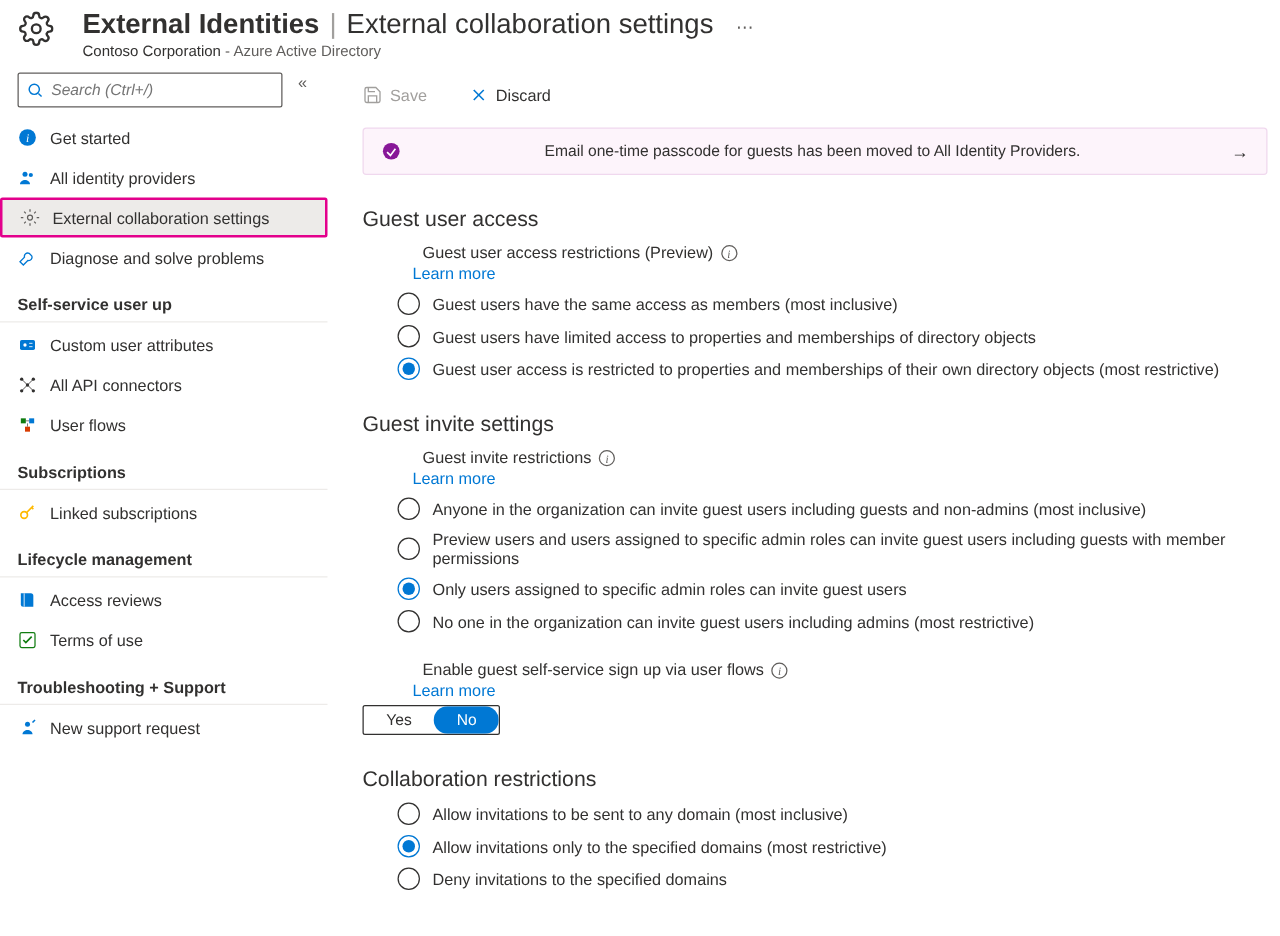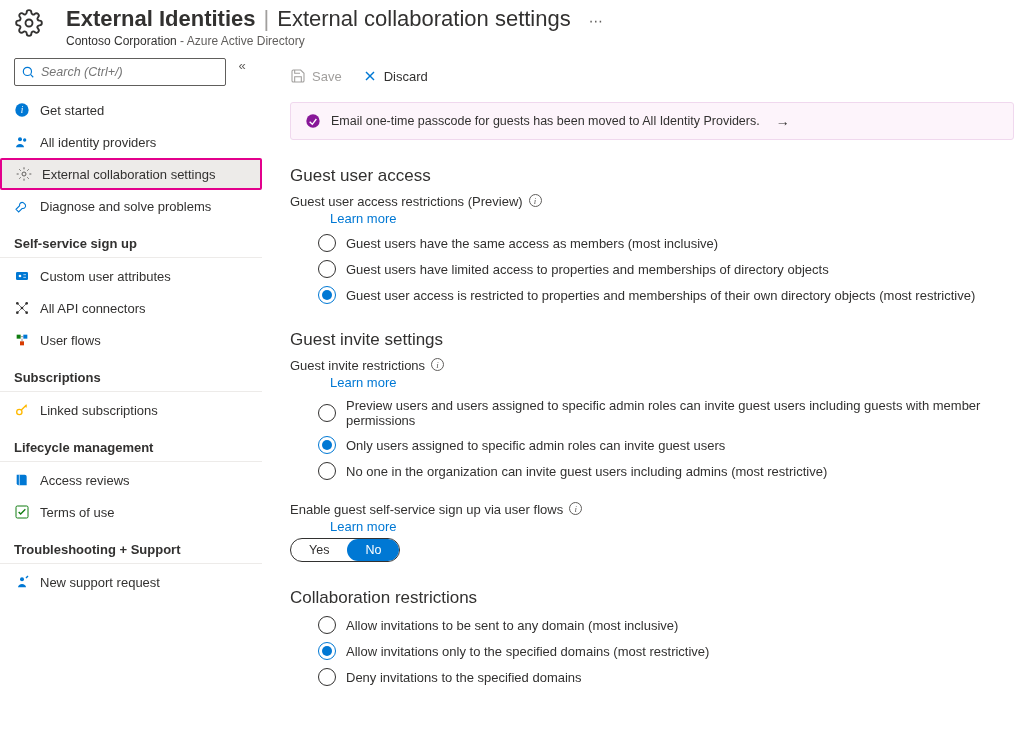--- a/index.html
+++ b/index.html
@@ -75,46 +75,48 @@
     font-size:13px; font-weight:600; color:#323130;
     padding: 14px 14px 6px 14px;
     border-bottom:1px solid #edebe9;
     margin-bottom:2px;
   }
   .main {
     flex:1;
     padding: 0 10px 20px 28px;
   }
   .toolbar {
-    display:flex; align-items:center; gap:20px;
+    display:flex; align-items:center; gap:33px;
     height:36px;
   }
   .tb-btn {
     display:flex; align-items:center; gap:6px;
     font-size:13px; cursor:pointer;
   }
   .tb-btn.disabled { color:#a19f9d; cursor:default;}
   .info-banner {
     background:#fdf4fb;
     border:1px solid #f0d8ee;
     border-radius:3px;
     padding:10px 14px;
     display:flex; align-items:center; gap:10px;
     margin-top:8px;
     font-size:12.5px;
+    justify-content:space-between;
   }
   .info-banner .right-arrow { margin-left:6px; font-size:14px;}
   h3.section {
     font-size:17px; font-weight:400; color:#323130;
     margin:26px 0 8px 0;
   }
   .field-label {
     font-size:13px; color:#323130;
-    display:flex; align-items:flex-start; gap:6px;
+    display:flex; align-items:flex-end; gap:6px;
     margin-top:4px;
+    margin-left:48px;
   }
   .info-dot {
     width:13px; height:13px; border:1px solid #605e5c; border-radius:50%;
     display:inline-flex; align-items:center; justify-content:center;
     font-size:9px; color:#605e5c; font-style:italic; font-family:Georgia,serif;
     cursor:default;
   }
   a.learn { color:#0078d4; text-decoration:none; font-size:13px; display:inline-block; margin-top:2px;margin-left:40px;}
   .radio-row {
     display:flex; align-items:center; gap:10px;
@@ -125,21 +127,21 @@
   .radio {
     width:18px; height:18px; border:1px solid #323130; border-radius:50%;
     display:flex; align-items:center; justify-content:center; flex-shrink:0;
   }
   .radio.selected { border-color:#0078d4; }
   .radio.selected::after {
     content:""; width:10px; height:10px; background:#0078d4; border-radius:50%;
   }
   .toggle-pill {
     display:inline-flex; align-items:center;
-    border:1px solid #323130; border-radius:12px;
+    border:1px solid #323130; border-radius:2px;
     height:24px; overflow:hidden; margin-top:4px;
     font-size:12.5px; cursor:pointer;
   }
   .toggle-opt {
     padding:0 18px; height:100%; display:flex; align-items:center;
   }
   .toggle-opt.active { background:#0078d4; color:#fff; border-radius:12px;}
 </style>
 </head>
 <body>
@@ -211,21 +213,21 @@
         <div class="nav-item">
           <span class="nav-icon">
             <svg width="16" height="16" viewBox="0 0 24 24">
               <path d="M14 7a4 4 0 0 0-5.6 4.6L3 17l4 4 5.4-5.4A4 4 0 0 0 17 10l-3-3z" fill="none" stroke="#0078d4" stroke-width="1.6"></path>
             </svg>
           </span>
           <span>Diagnose and solve problems</span>
         </div>
       </div>
     <div id="nav-sections">
-        <div class="nav-section">Self-service sign up</div>
+        <div class="nav-section">Self-service user up</div>
         <div class="nav-item">
           <span class="nav-icon">
             <svg width="16" height="16" viewBox="0 0 24 24">
               <rect x="3" y="6" width="18" height="12" rx="2" fill="#0078d4"></rect>
               <circle cx="9" cy="12" r="2" fill="#fff"></circle>
               <line x1="14" y1="10" x2="18" y2="10" stroke="#fff"></line>
               <line x1="14" y1="14" x2="18" y2="14" stroke="#fff"></line>
             </svg>
           </span>
           <span>Custom user attributes</span>
@@ -350,20 +352,24 @@
     
     <h3 class="section">Guest invite settings</h3>
     <div class="field-label">
       <span>Guest invite restrictions</span>
       <span class="info-dot">i</span>
     </div>
     <a class="learn" href="#">Learn more</a>
     <div id="gi-options">
         <div class="radio-row">
           <span class="radio"></span>
+          <span>Anyone in the organization can invite guest users including guests and non-admins (most inclusive)</span>
+        </div>
+        <div class="radio-row">
+          <span class="radio"></span>
           <span>Preview users and users assigned to specific admin roles can invite guest users including guests with member permissions</span>
         </div>
         <div class="radio-row">
           <span class="radio selected"></span>
           <span>Only users assigned to specific admin roles can invite guest users</span>
         </div>
         <div class="radio-row">
           <span class="radio"></span>
           <span>No one in the organization can invite guest users including admins (most restrictive)</span>
         </div>

